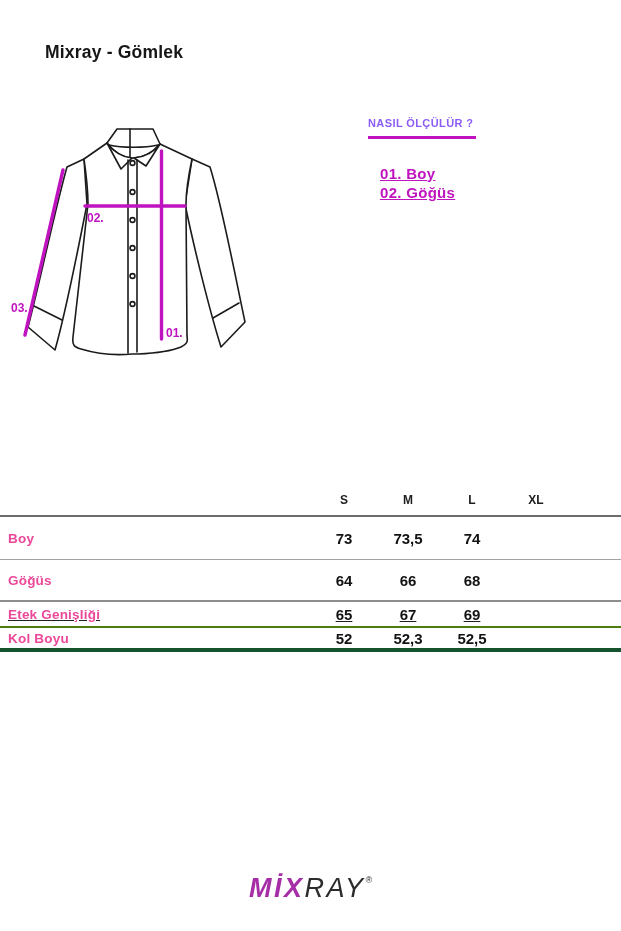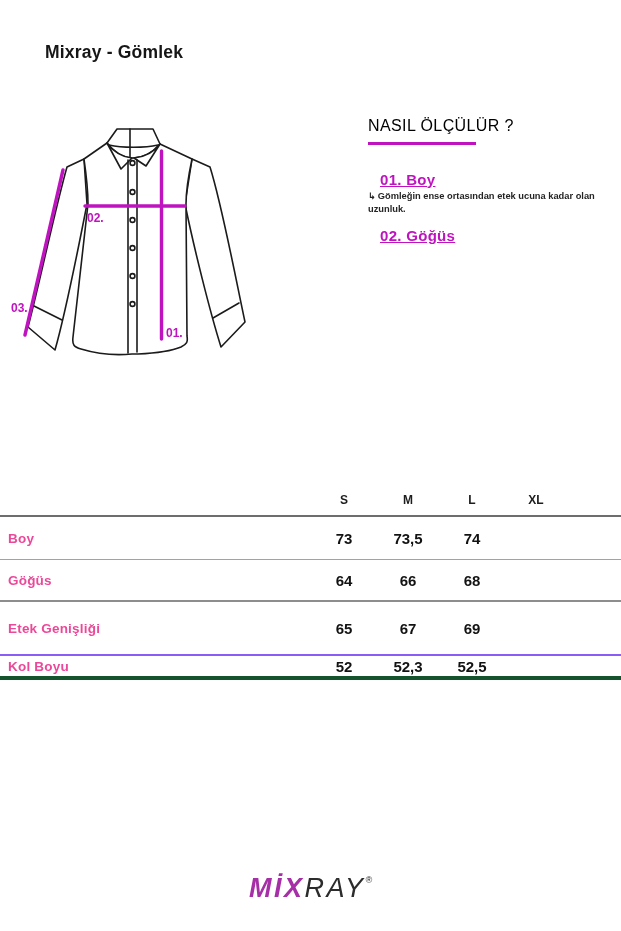--- a/index.html
+++ b/index.html
@@ -7,34 +7,34 @@
        font-family:"Liberation Sans","DejaVu Sans",sans-serif;color:#1f1f1f;}
 
   .title{position:absolute;left:45px;top:42px;margin:0;
          font-size:17.5px;font-weight:bold;color:#161616;letter-spacing:.2px;}
 
   
   .shirt{position:absolute;left:10px;top:100px;width:320px;height:280px;}
 
   
   .guide{position:absolute;left:368px;top:117px;width:252px;}
-  .guide h2{margin:0;font-size:16px;font-weight:normal;color:#000000;letter-spacing:.4px;}
+  .guide h2{margin:0;font-size:11px;font-weight:bold;color:#8b5cf6;letter-spacing:.4px;}
   .guide .rule{width:108px;height:2.5px;background:#c013c0;margin:7px 0 26px 0;}
   .gitem h3{margin:0 0 2px 12px;font-size:15px;font-weight:bold;color:#c013c0;letter-spacing:.3px;text-decoration:underline;}
   .gitem p{margin:0 0 11px 0;font-size:9.3px;line-height:13px;font-weight:600;color:#242424;}
   .gitem .arr{font-weight:bold;margin-right:2px;}
 
   
   .sizes{position:absolute;left:0;top:484px;width:621px;}
   .trow{display:grid;grid-template-columns:312px 64px 64px 64px 64px;align-items:center;box-sizing:border-box;}
   .thead{height:33px;border-bottom:2px solid #6d6d6d;}
   .trow .th{font-size:12px;font-weight:600;color:#1d1d1d;}
   .r1{height:43px;border-bottom:1px solid #a2a2a2;}
   .r2{height:42px;border-bottom:2px solid #8d8d8d;}
-  .r3{height:54px;border-bottom:2px solid #8b5cf6;}
+  .r3{height:26px;border-bottom:2px solid #4d7c0f;text-decoration:underline;}
   .r4{height:24px;border-bottom:4px solid #14532d;}
   .tlabel{padding-left:8px;font-size:13.5px;font-weight:bold;color:#ec4899;letter-spacing:.2px;}
   .tcell{text-align:center;font-size:15px;font-weight:bold;color:#121212;}
 
   
   .logo{position:absolute;left:0;top:873px;width:621px;text-align:center;
         font-size:27px;letter-spacing:2.5px;white-space:nowrap;font-style:italic;}
   .lg1{color:#a62fa8;font-weight:600;}
   .lg2{color:#2c2c2c;font-weight:400;}
   .lgr{font-size:9px;color:#2c2c2c;vertical-align:14px;letter-spacing:0;}
@@ -78,21 +78,20 @@
       <text x="1" y="212">03.</text>
     </g>
   </svg>
 
   <div class="guide">
     <h2>NASIL ÖLÇÜLÜR ?</h2>
     <div class="rule"></div>
 
     <div class="gitem">
       <h3>01. Boy</h3>
-      <p><span class="arr">↳</span><span>Gömleğin ense ortasından etek ucuna kadar olan uzunluk.</span></p>
     </div>
 
     <div class="gitem">
       <h3>02. Göğüs</h3>
     </div>
 
   </div>
 
   <div class="sizes">
     <div class="trow thead">

